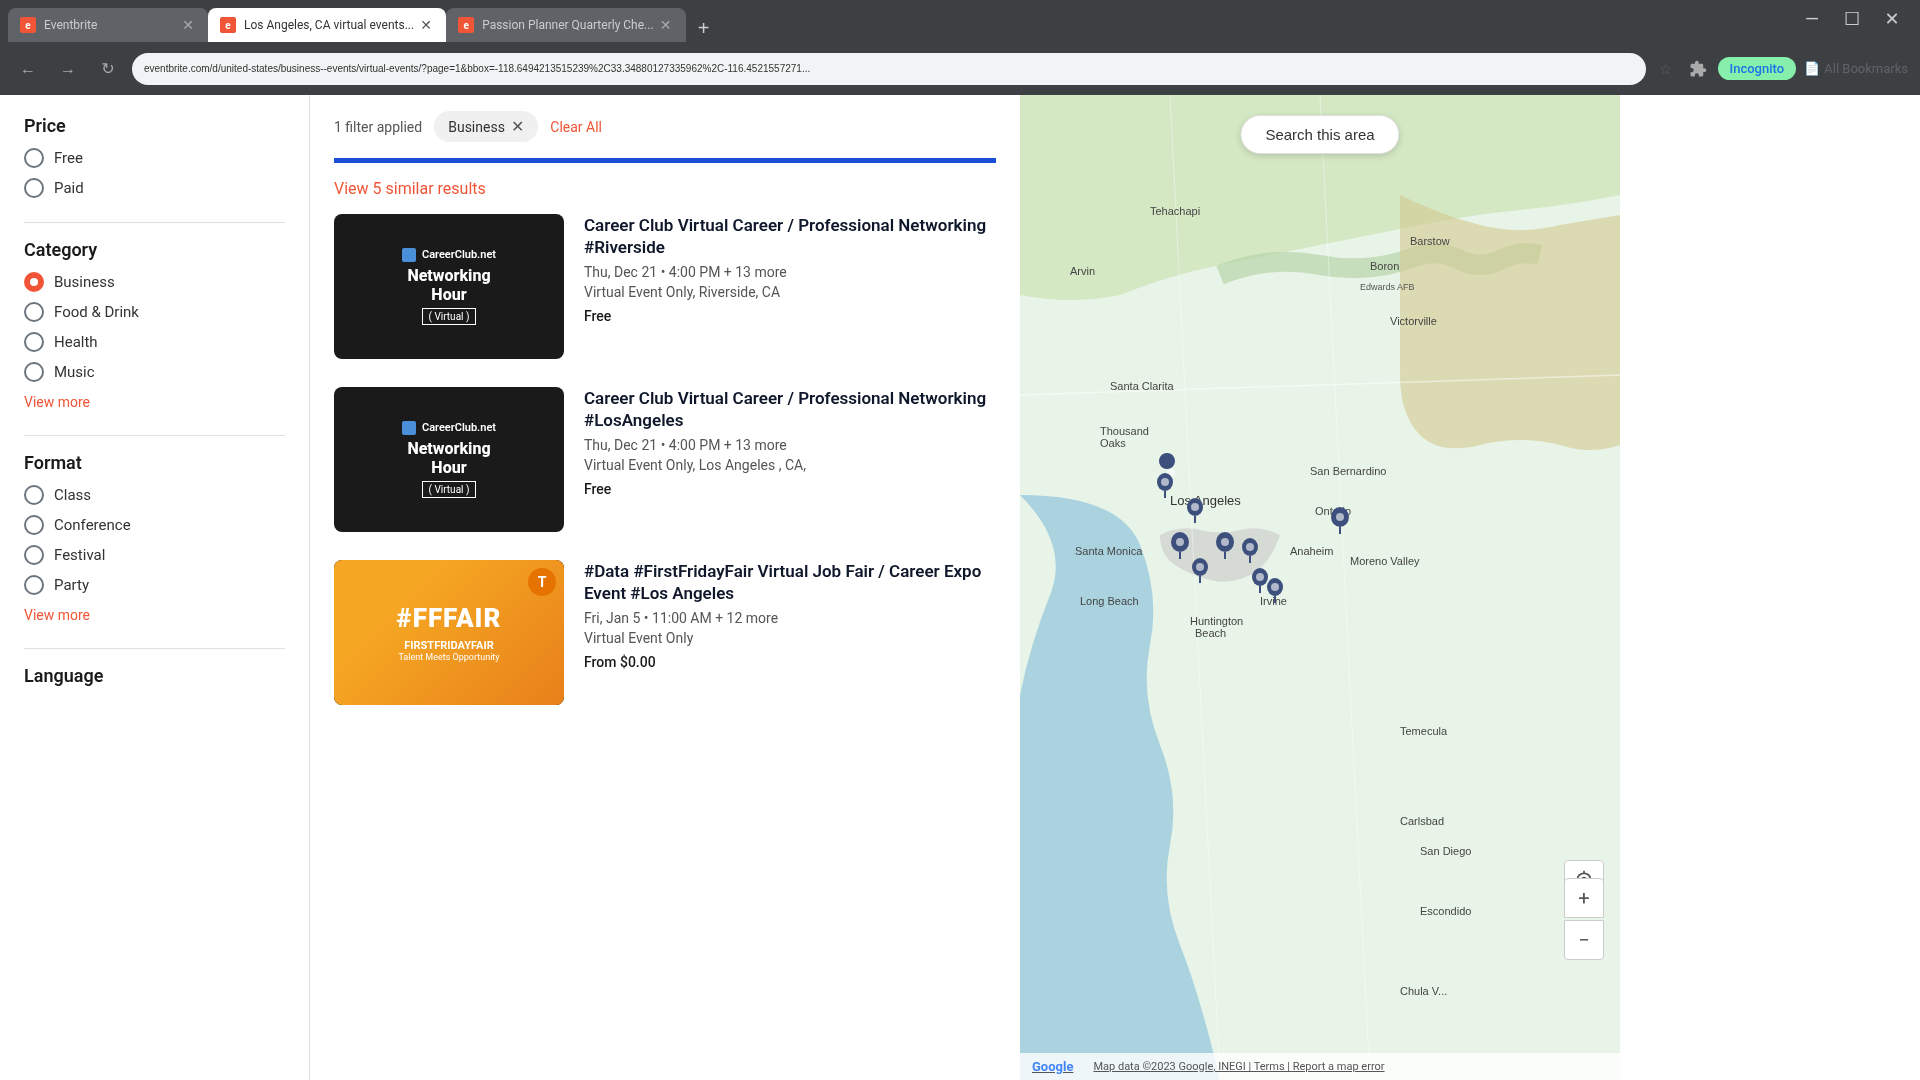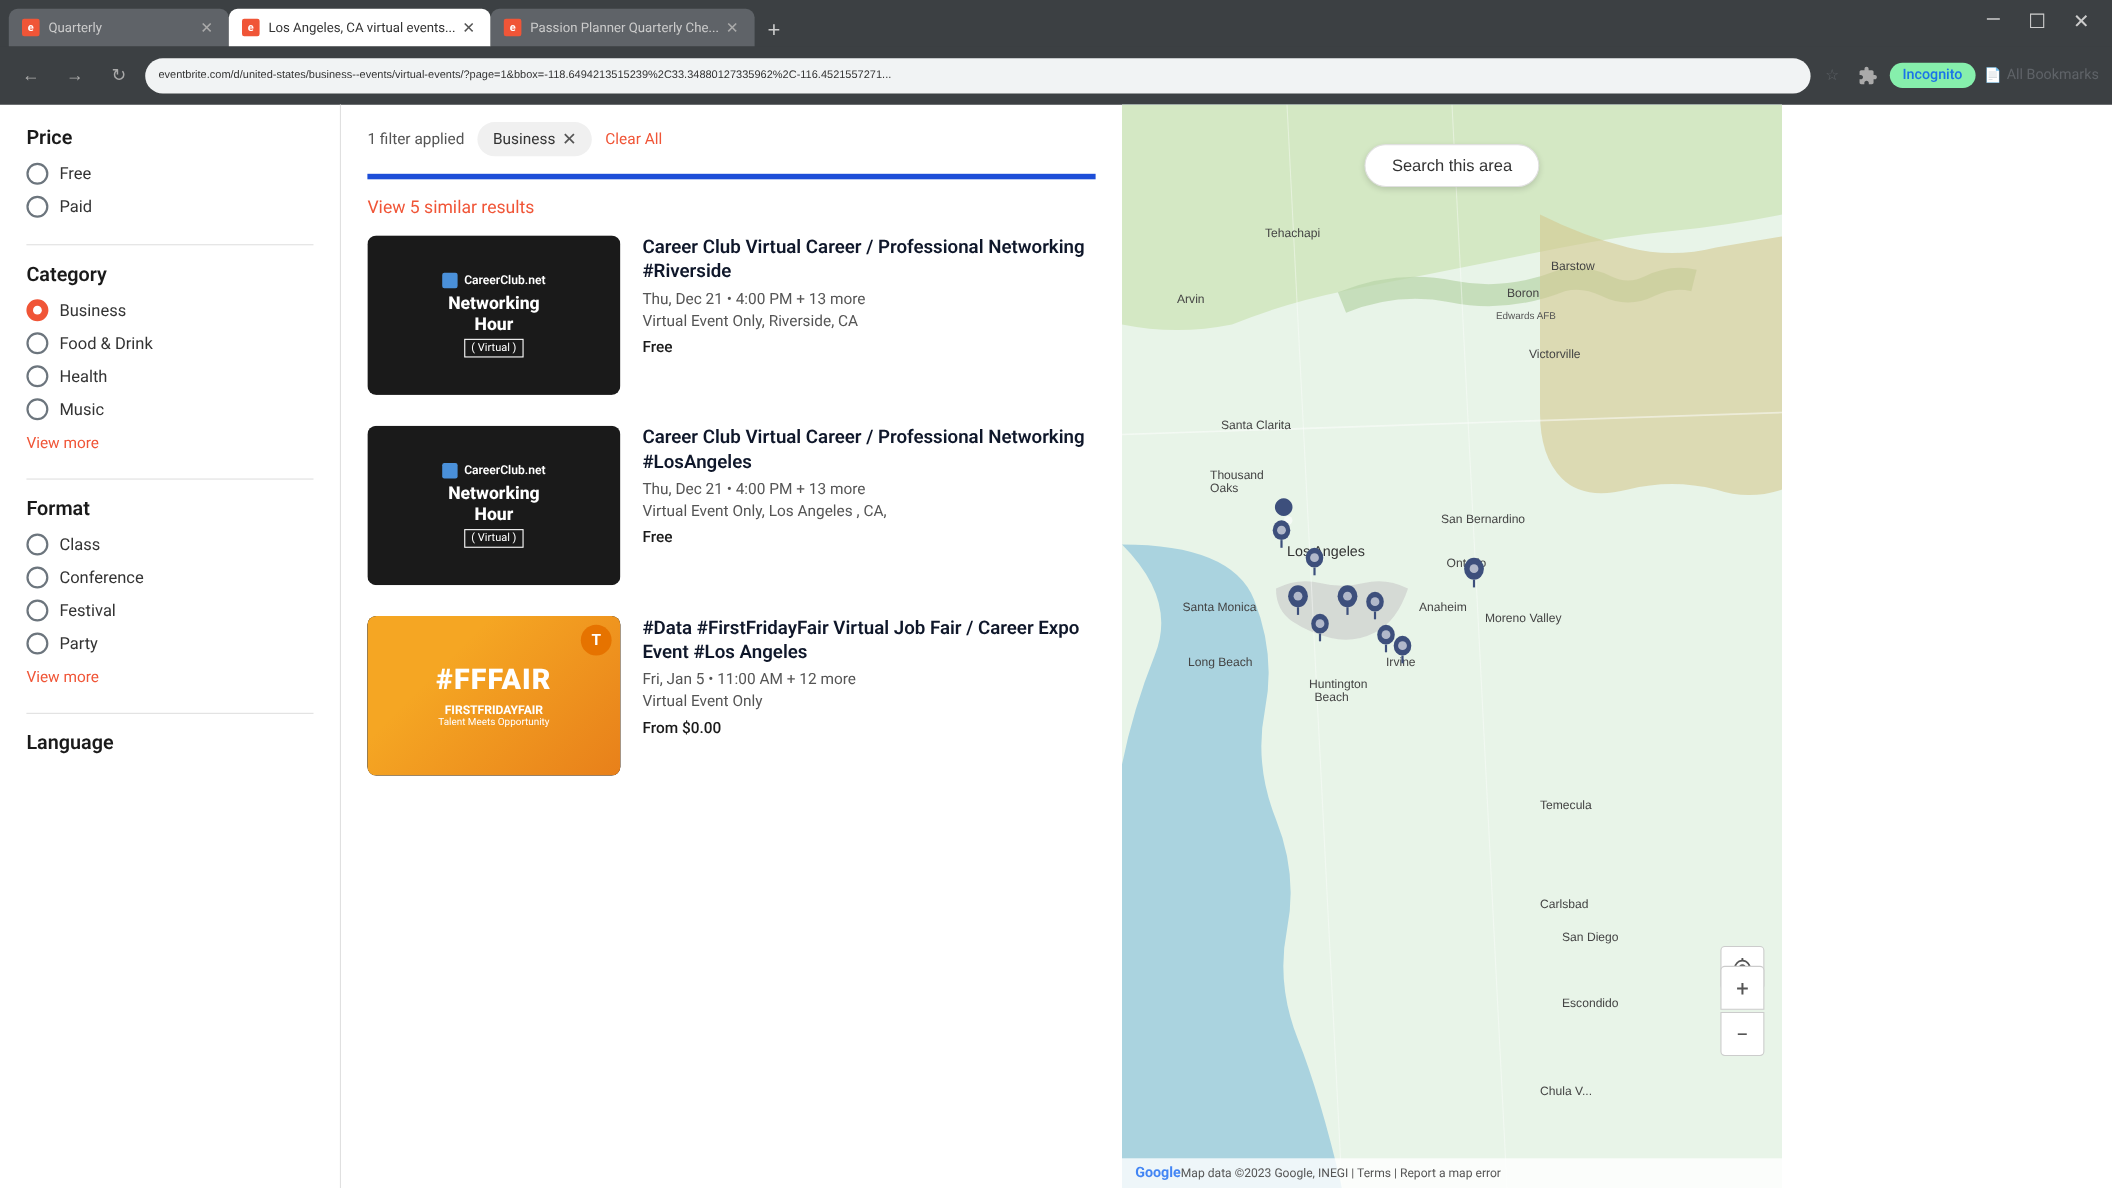--- a/index.html
+++ b/index.html
@@ -64,48 +64,48 @@
 
     .event-info { flex: 1; }
     .event-title { font-size: 17px; font-weight: 600; color: #0f172a; margin-bottom: 6px; line-height: 1.3; }
     .event-date { font-size: 14px; color: #555; margin-bottom: 4px; }
     .event-location { font-size: 14px; color: #555; margin-bottom: 8px; }
     .event-price { font-size: 14px; color: #1a1a1a; font-weight: 500; }
 
     
     .map-area { width: 600px; flex-shrink: 0; position: relative; overflow: hidden; }
     .map-bg { width: 100%; height: 100%; background: #e8f4e8; position: relative; }
-    .search-this-area-btn { position: absolute; top: 36px; left: 50%; transform: translateX(-50%); background: #fff; border: 1px solid #e0e0e0; border-radius: 24px; padding: 10px 24px; font-size: 15px; font-weight: 500; color: #333; cursor: pointer; box-shadow: 0 2px 6px rgba(0,0,0,0.15); white-space: nowrap; z-index: 10; }
+    .search-this-area-btn { position: absolute; top: 20px; left: 50%; transform: translateX(-50%); background: #fff; border: 1px solid #e0e0e0; border-radius: 24px; padding: 10px 24px; font-size: 15px; font-weight: 500; color: #333; cursor: pointer; box-shadow: 0 2px 6px rgba(0,0,0,0.15); white-space: nowrap; z-index: 10; }
     .map-controls { position: absolute; right: 16px; bottom: 120px; display: flex; flex-direction: column; gap: 2px; }
     .map-btn { width: 40px; height: 40px; background: #fff; border: 1px solid #ccc; display: flex; align-items: center; justify-content: center; cursor: pointer; font-size: 20px; color: #555; }
     .map-btn:first-child { border-radius: 4px 4px 0 0; }
     .map-btn:last-child { border-radius: 0 0 4px 4px; }
     .map-location-btn { width: 40px; height: 40px; background: #fff; border: 1px solid #ccc; border-radius: 4px; display: flex; align-items: center; justify-content: center; cursor: pointer; font-size: 18px; color: #555; position: absolute; right: 16px; bottom: 180px; }
-    .map-footer { position: absolute; bottom: 0; left: 0; right: 0; background: rgba(255,255,255,0.8); padding: 6px 12px; font-size: 11px; color: #555; display: flex; align-items: center; gap: 0; }
+    .map-footer { position: absolute; bottom: 0; left: 0; right: 0; background: rgba(255,255,255,0.8); padding: 6px 12px; font-size: 11px; color: #555; display: flex; align-items: center; gap: 20px; text-decoration: underline; }
     .google-logo { font-size: 13px; font-weight: 700; color: #4285f4; }
     .map-terms { color: #555; font-size: 11px; }
 
     
     svg.map-svg { width: 100%; height: 100%; }
   </style>
 </head>
 <body>
 
 <div class="browser-chrome">
   <div class="tab-bar">
 
     <div style="position:absolute;top:8px;right:16px;display:flex;gap:16px;z-index:10;">
       <span class="win-btn">—</span>
       <span class="win-btn">☐</span>
       <span class="win-btn">✕</span>
     </div>
 
     <div class="tab inactive" style="margin-left:8px;">
       <div class="tab-icon eventbrite" style="display:flex;align-items:center;justify-content:center;color:#fff;font-weight:700;font-size:10px;">e</div>
-      <span class="tab-label">Quarterly</span>
+      <span class="tab-label">Eventbrite</span>
       <span class="tab-close">✕</span>
     </div>
     <div class="tab">
       <div class="tab-icon la" style="display:flex;align-items:center;justify-content:center;color:#fff;font-weight:700;font-size:10px;">e</div>
       <span class="tab-label">Los Angeles, CA virtual events...</span>
       <span class="tab-close">✕</span>
     </div>
     <div class="tab inactive">
       <div class="tab-icon passion" style="display:flex;align-items:center;justify-content:center;color:#fff;font-weight:700;font-size:10px;">e</div>
       <span class="tab-label">Passion Planner Quarterly Che...</span>

